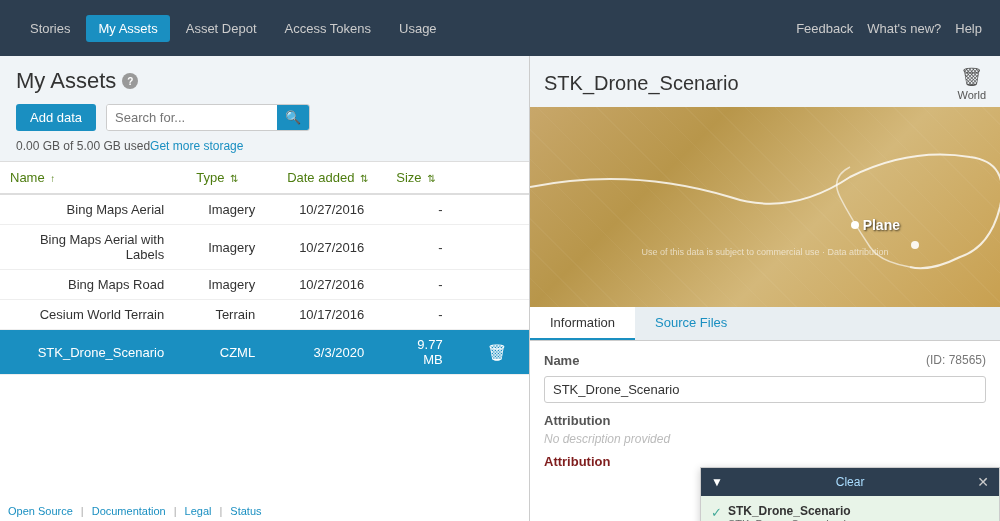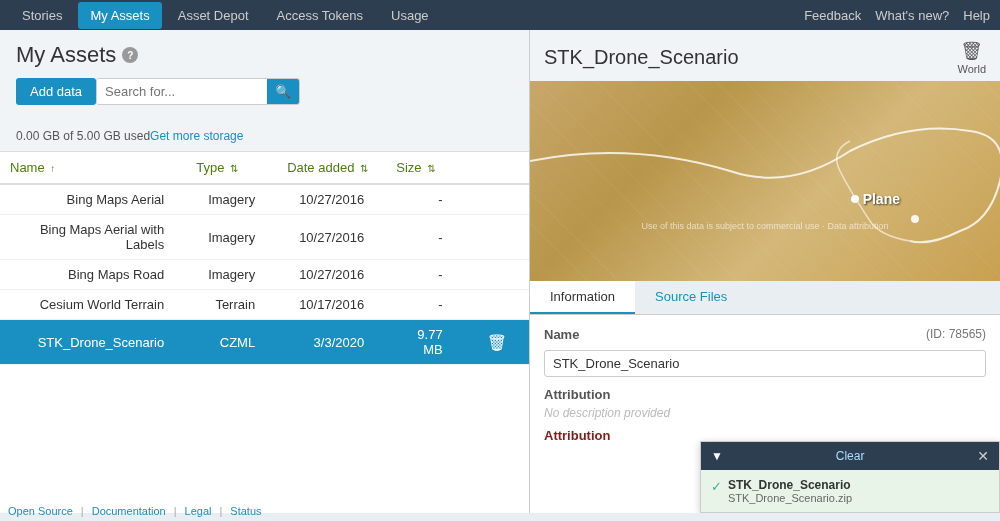--- a/index.html
+++ b/index.html
@@ -1,24 +1,24 @@
 <!DOCTYPE html>
 <html><head>
   <meta charset="utf-8">
   <style>
     * { margin: 0; padding: 0; box-sizing: border-box; }
     body { font-family: Arial, sans-serif; font-size: 13px; background: #e8eef2; color: #333; width: 1000px; height: 521px; overflow: hidden; }
 
     
     .top-nav {
       background: #2d3e50;
-      height: 30px;
-      display: flex;
-      align-items: center;
-      padding: 0 10px;
+      height: 56px;
+      display: flex;
+      align-items: center;
+      padding: 0 18px;
       justify-content: space-between;
     }
     .top-nav-left { display: flex; align-items: center; gap: 4px; }
     .nav-item {
       color: #ccc;
       padding: 6px 12px;
       font-size: 13px;
       cursor: pointer;
       border-radius: 3px;
     }
@@ -73,21 +73,22 @@
       justify-content: center;
       color: #fff;
       font-size: 10px;
       cursor: pointer;
       font-weight: bold;
     }
 
     .toolbar {
       display: flex;
       align-items: center;
-      margin-bottom: 24px;
+      gap: 10px;
+      margin-bottom: 8px;
     }
     .add-data-btn {
       background: #1a8fc1;
       color: #fff;
       border: none;
       padding: 6px 14px;
       border-radius: 3px;
       cursor: pointer;
       font-size: 13px;
     }

